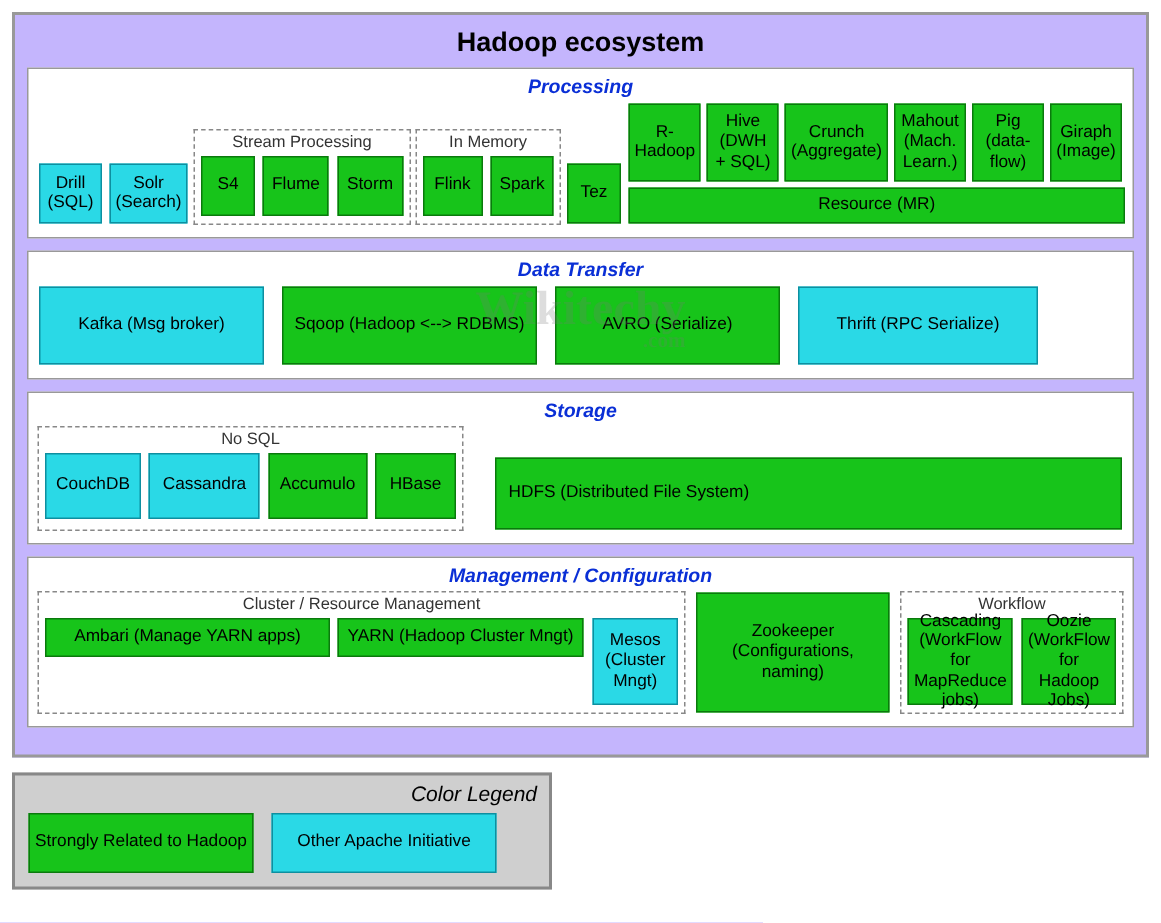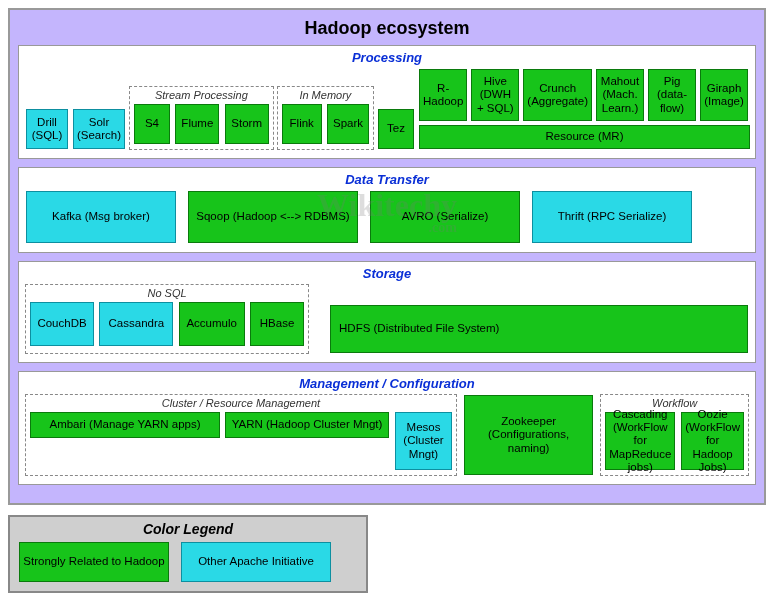--- a/index.html
+++ b/index.html
@@ -39,21 +39,20 @@
     margin: 0 0 3px 0;
   }
   .dashed-group {
     border: 1px dashed #888;
     padding: 2px 3px 4px 3px;
     display: inline-block;
     vertical-align: bottom;
   }
   .dashed-title {
     text-align: center;
-    font-style: italic;
     font-size: 11px;
     color: #333;
     margin-bottom: 2px;
   }
   .box {
     display: inline-flex;
     align-items: center;
     justify-content: center;
     text-align: center;
     border-width: 1px;
@@ -87,23 +86,23 @@
   .mgmt-row { display:flex; gap:6px; align-items:stretch; }
   .mgmt-col { display:flex; flex-direction:row; gap:3px; }
   .legend {
     border:2px solid #888;
     background:#cfcfcf;
     margin-top:10px;
     padding:4px 8px 8px 8px;
     width:360px;
   }
   .legend-title {
-    text-align:center;
+    text-align:right;
     font-style:italic;
-    font-weight:bold;
+    font-weight:normal;
     font-size:14px;
     margin-bottom:4px;
   }
   .legend .box { height:40px; width:150px; }
   .watermark {
     position:absolute;
     left:50%; top:50%;
     transform:translate(-50%,-50%);
     font-size:32px;
     font-weight:bold;

